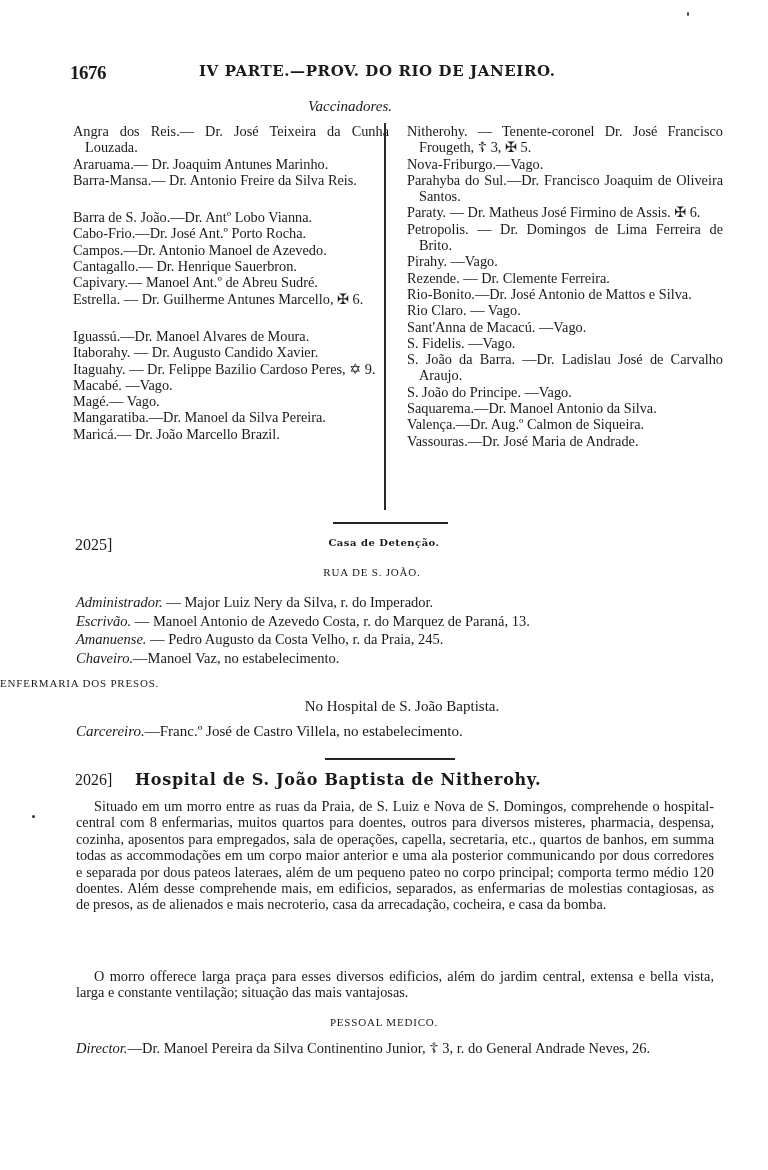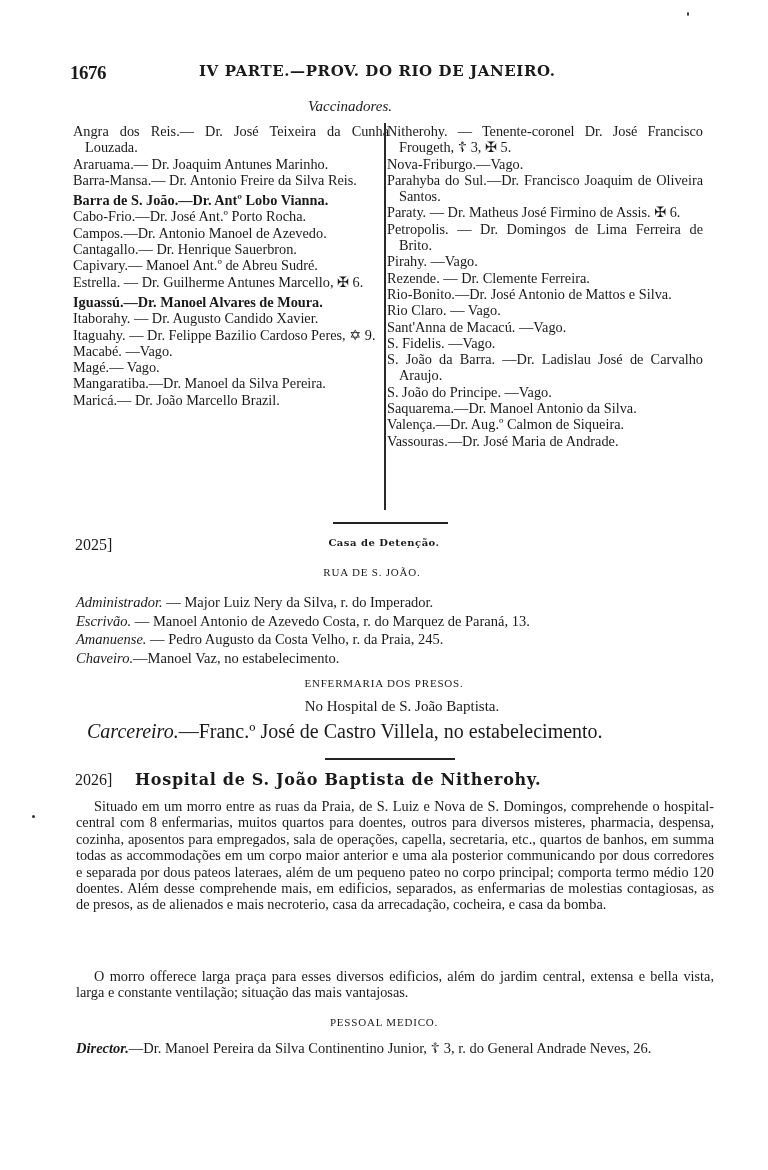--- a/index.html
+++ b/index.html
@@ -6,48 +6,48 @@
     body {
       width: 768px; height: 1170px; position: relative; overflow: hidden;
       font-family: "Liberation Serif", "DejaVu Serif", serif; color: #1a1a1a;
     }
     .abs { position: absolute; }
     .header-num { left: 70px; top: 62px; font-size: 19px; font-weight: bold; letter-spacing: -0.5px; }
     .header-title { left: 199px; top: 62px; font-size: 15px; font-weight: bold; letter-spacing: 0.6px; font-family: "DejaVu Serif", serif; }
     .vacc-title { left: 0; width: 700px; top: 98px; text-align: center; font-size: 15px; font-style: italic; }
     .col { top: 123px; width: 316px; font-size: 14.3px; line-height: 16.3px; }
     .col.left { left: 73px; }
-    .col.right { left: 387px; }
+    .col.right { left: 387px; padding-left: 20px; }
     .col-divider { left: 384px; top: 123px; width: 1.5px; height: 387px; background: #2a2a2a; }
     .entry { text-align: justify; text-indent: -12px; padding-left: 12px; margin: 0; }
-    .entry.gap { margin-top: 4px; font-weight: bold; }
+    .entry.gap { margin-top: 21px; }
     .rule { height: 1.5px; background: #222; }
     .rule1 { left: 333px; top: 522px; width: 115px; }
     .rule2 { left: 325px; top: 758px; width: 130px; }
     .sec-num { font-size: 16px; }
     .sec-num.n2025 { left: 75px; top: 536px; }
     .sec-title-gothic { font-family: "DejaVu Serif", serif; font-weight: bold; }
     .sec-title1 { left: 0; width: 768px; top: 537px; text-align: center; font-size: 10px; letter-spacing: 0.5px; }
     .smallcaps { font-size: 11px; letter-spacing: 0.8px; }
     .rua { left: 0; width: 744px; top: 566px; text-align: center; }
     .staff { left: 76px; width: 640px; font-size: 14.5px; line-height: 18.5px; }
     .staff1 { top: 593px; }
     .staff .role { font-style: italic; }
-    .enf { left: 0; width: 768px; top: 677px; text-align: center; }
+    .enf { left: 0; width: 768px; top: 677px; }
     .hosp { left: 18px; width: 768px; top: 698px; text-align: center; font-size: 15px; }
-    .carc { left: 87px; top: 722px; font-size: 20px; }
+    .carc { left: 76px; top: 722px; font-size: 15px; }
     .sec-num.n2026 { left: 75px; top: 771px; }
     .sec-title2 { left: 135px; top: 770px; font-size: 16px; letter-spacing: 0.7px; }
     .para { left: 76px; width: 638px; font-size: 14.3px; line-height: 16.4px; text-align: justify; text-align-last: left; }
     .para1 { top: 798px; }
     .para1 p, .para2 p { margin: 0; text-indent: 18px; }
     .para2 { top: 968px; }
     .pessoal { left: 0; width: 768px; top: 1016px; text-align: center; }
     .director { left: 76px; width: 638px; top: 1040px; font-size: 14.5px; line-height: 17px; text-align: justify; text-indent: 0; padding-left: 0; }
-    .director .role { font-style: italic; font-weight: bold; }
+    .director .role { font-style: italic; font-weight: normal; }
     .speck { width: 3px; height: 3px; border-radius: 50%; background: #333; }
   </style>
 </head>
 <body>
 
 <div class="abs header-num">1676</div>
 <div class="abs header-title">IV PARTE.—PROV. DO RIO DE JANEIRO.</div>
 
 <div class="abs vacc-title">Vaccinadores.</div>
 

